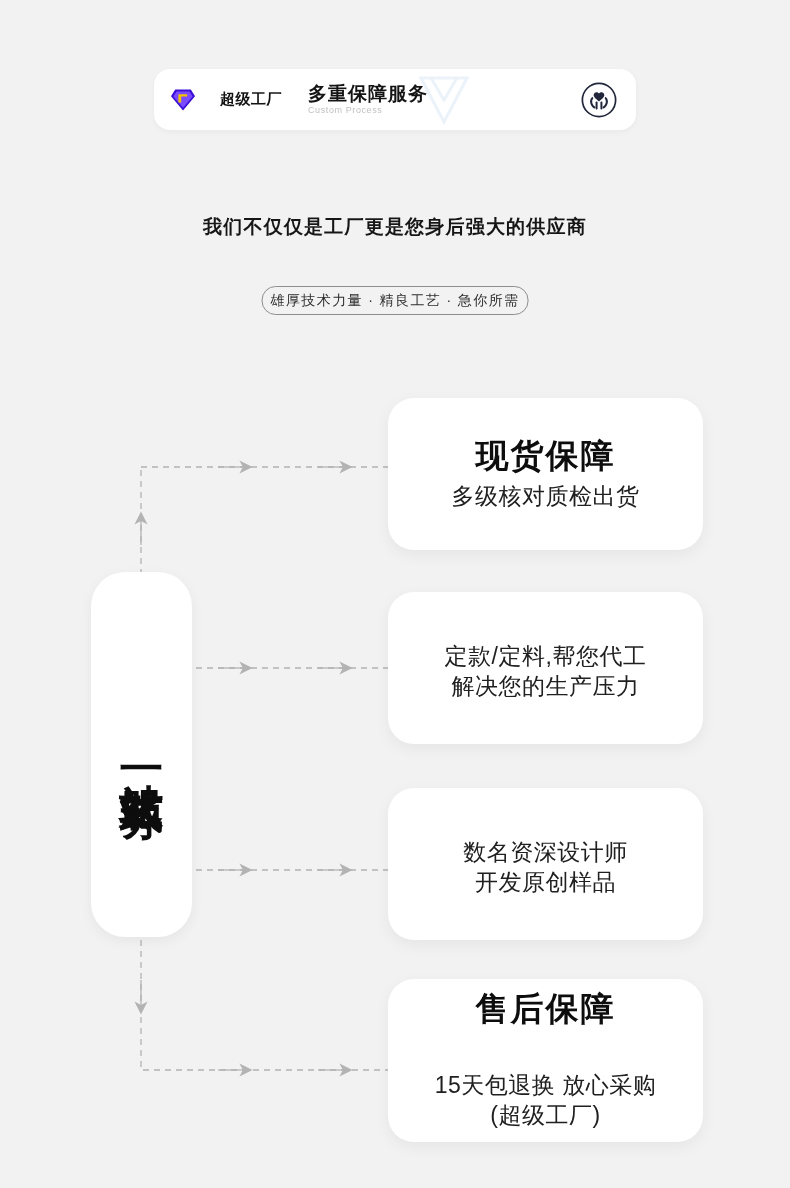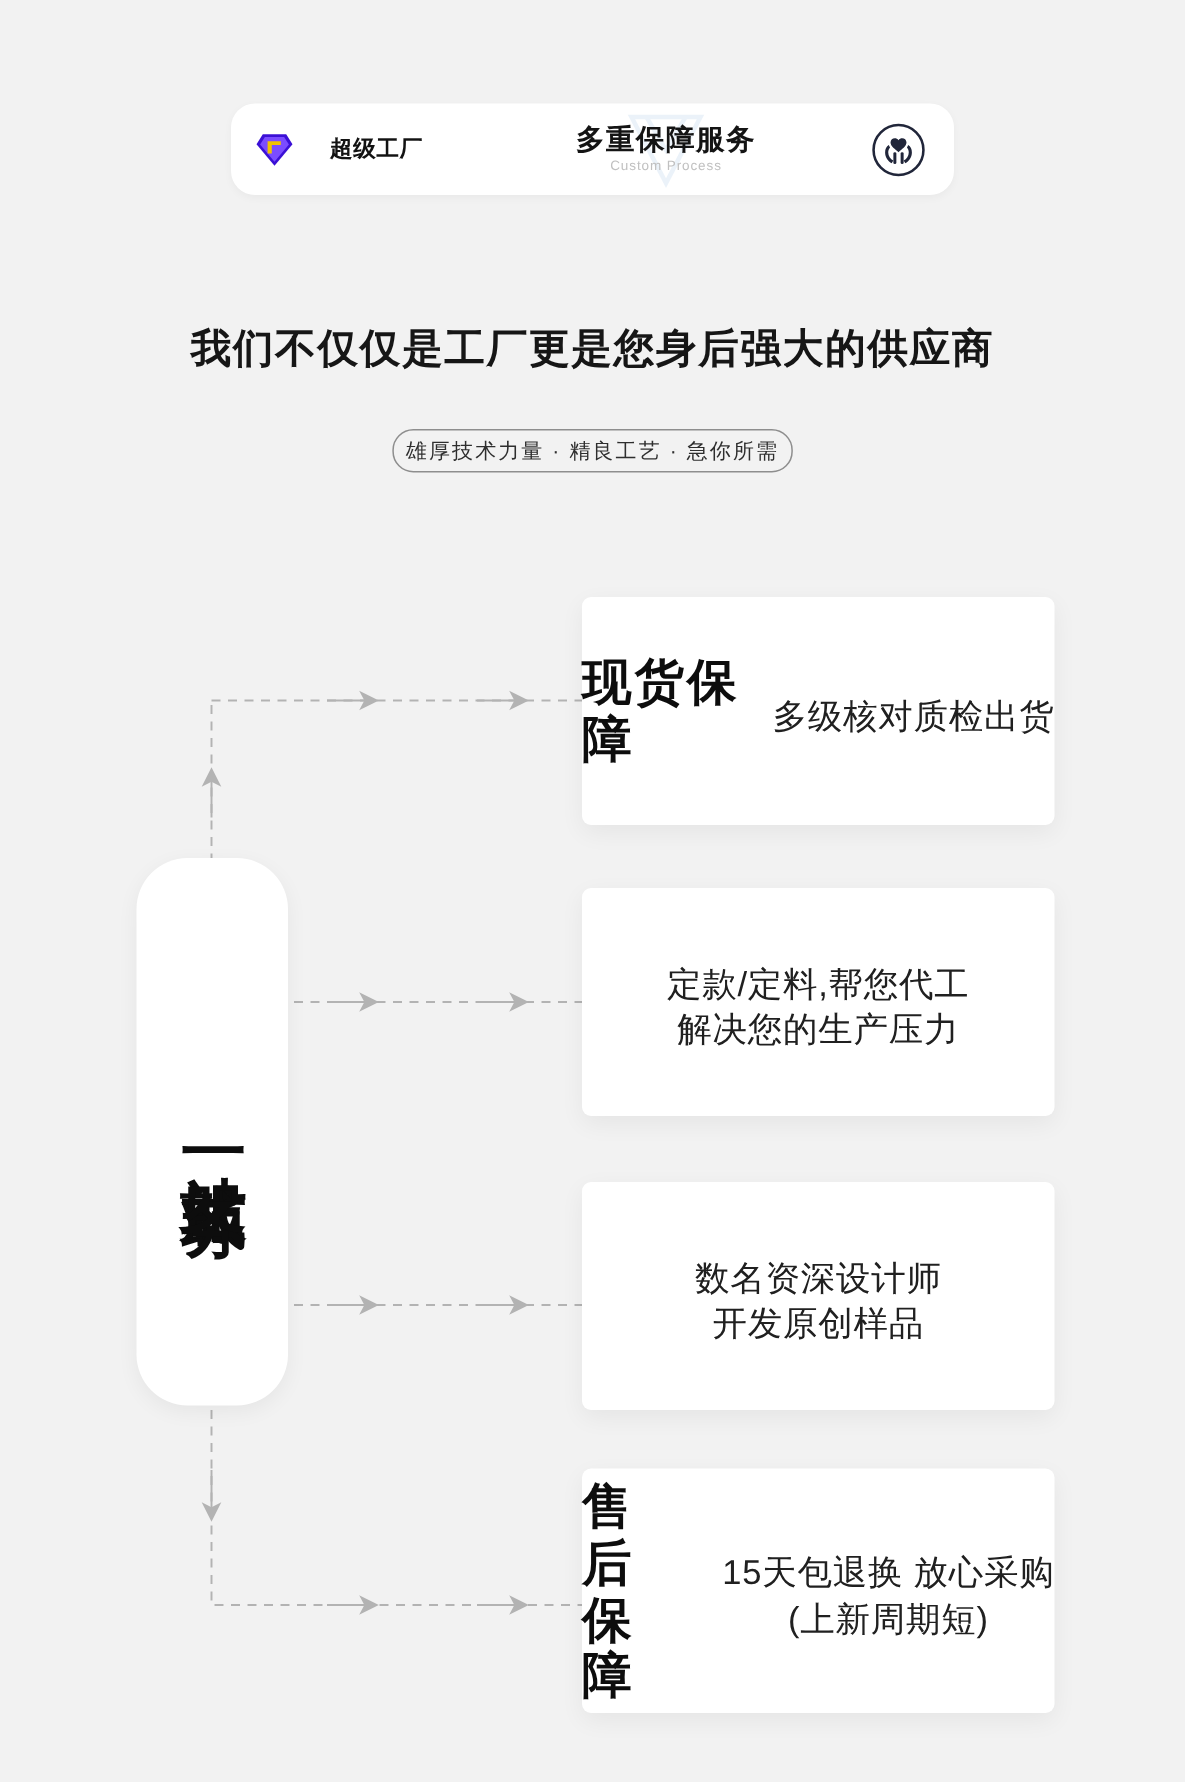--- a/index.html
+++ b/index.html
@@ -46,21 +46,20 @@
   .brand-name {
     font-size: 15px;
     font-weight: 700;
     letter-spacing: 0.5px;
     color: #121212;
     white-space: nowrap;
   }
   .header-center {
     flex: 1 1 auto;
     position: relative;
-    text-align: center;
     margin-left: 26px;
   }
   .header-title {
     font-size: 19px;
     font-weight: 700;
     letter-spacing: 1px;
     color: #141414;
     position: relative;
     z-index: 2;
     line-height: 1.1;
@@ -91,21 +90,21 @@
     margin-left: auto;
   }
 
   
   .headline {
     position: absolute;
     left: 0;
     top: 214px;
     width: 790px;
     text-align: center;
-    font-size: 27px;
+    font-size: 19px;
     font-weight: 700;
     letter-spacing: 1.2px;
     color: #161616;
   }
   .pill {
     position: absolute;
     left: 50%;
     top: 286px;
     transform: translateX(-50%);
     border: 1px solid #8e8e8e;
@@ -143,25 +142,25 @@
     line-height: 1.06;
     color: #0d0d0d;
   }
 
   
   .fcard {
     position: absolute;
     left: 388px;
     width: 315px;
     background: #ffffff;
-    border-radius: 6px;
+    border-radius: 26px;
     box-shadow: 0 5px 16px rgba(0,0,0,0.055);
     box-sizing: border-box;
     display: flex;
-    flex-direction: row;
+    flex-direction: column;
     align-items: center;
     justify-content: center;
   }
   .fcard-title {
     font-size: 33px;
     font-weight: 700;
     letter-spacing: 2px;
     color: #0d0d0d;
     line-height: 1.15;
   }
@@ -291,15 +290,15 @@
   <div class="fcard-body">
     <div class="fcard-line">数名资深设计师</div>
     <div class="fcard-line">开发原创样品</div>
   </div>
 </div>
 
 <div class="fcard" id="card-3">
   <div class="fcard-title">售后保障</div>
   <div class="fcard-body">
     <div class="fcard-line">15天包退换 放心采购</div>
-    <div class="fcard-line">(上新周期短)</div>
+    <div class="fcard-line">(超级工厂)</div>
   </div>
 </div>
 
 </body></html>

